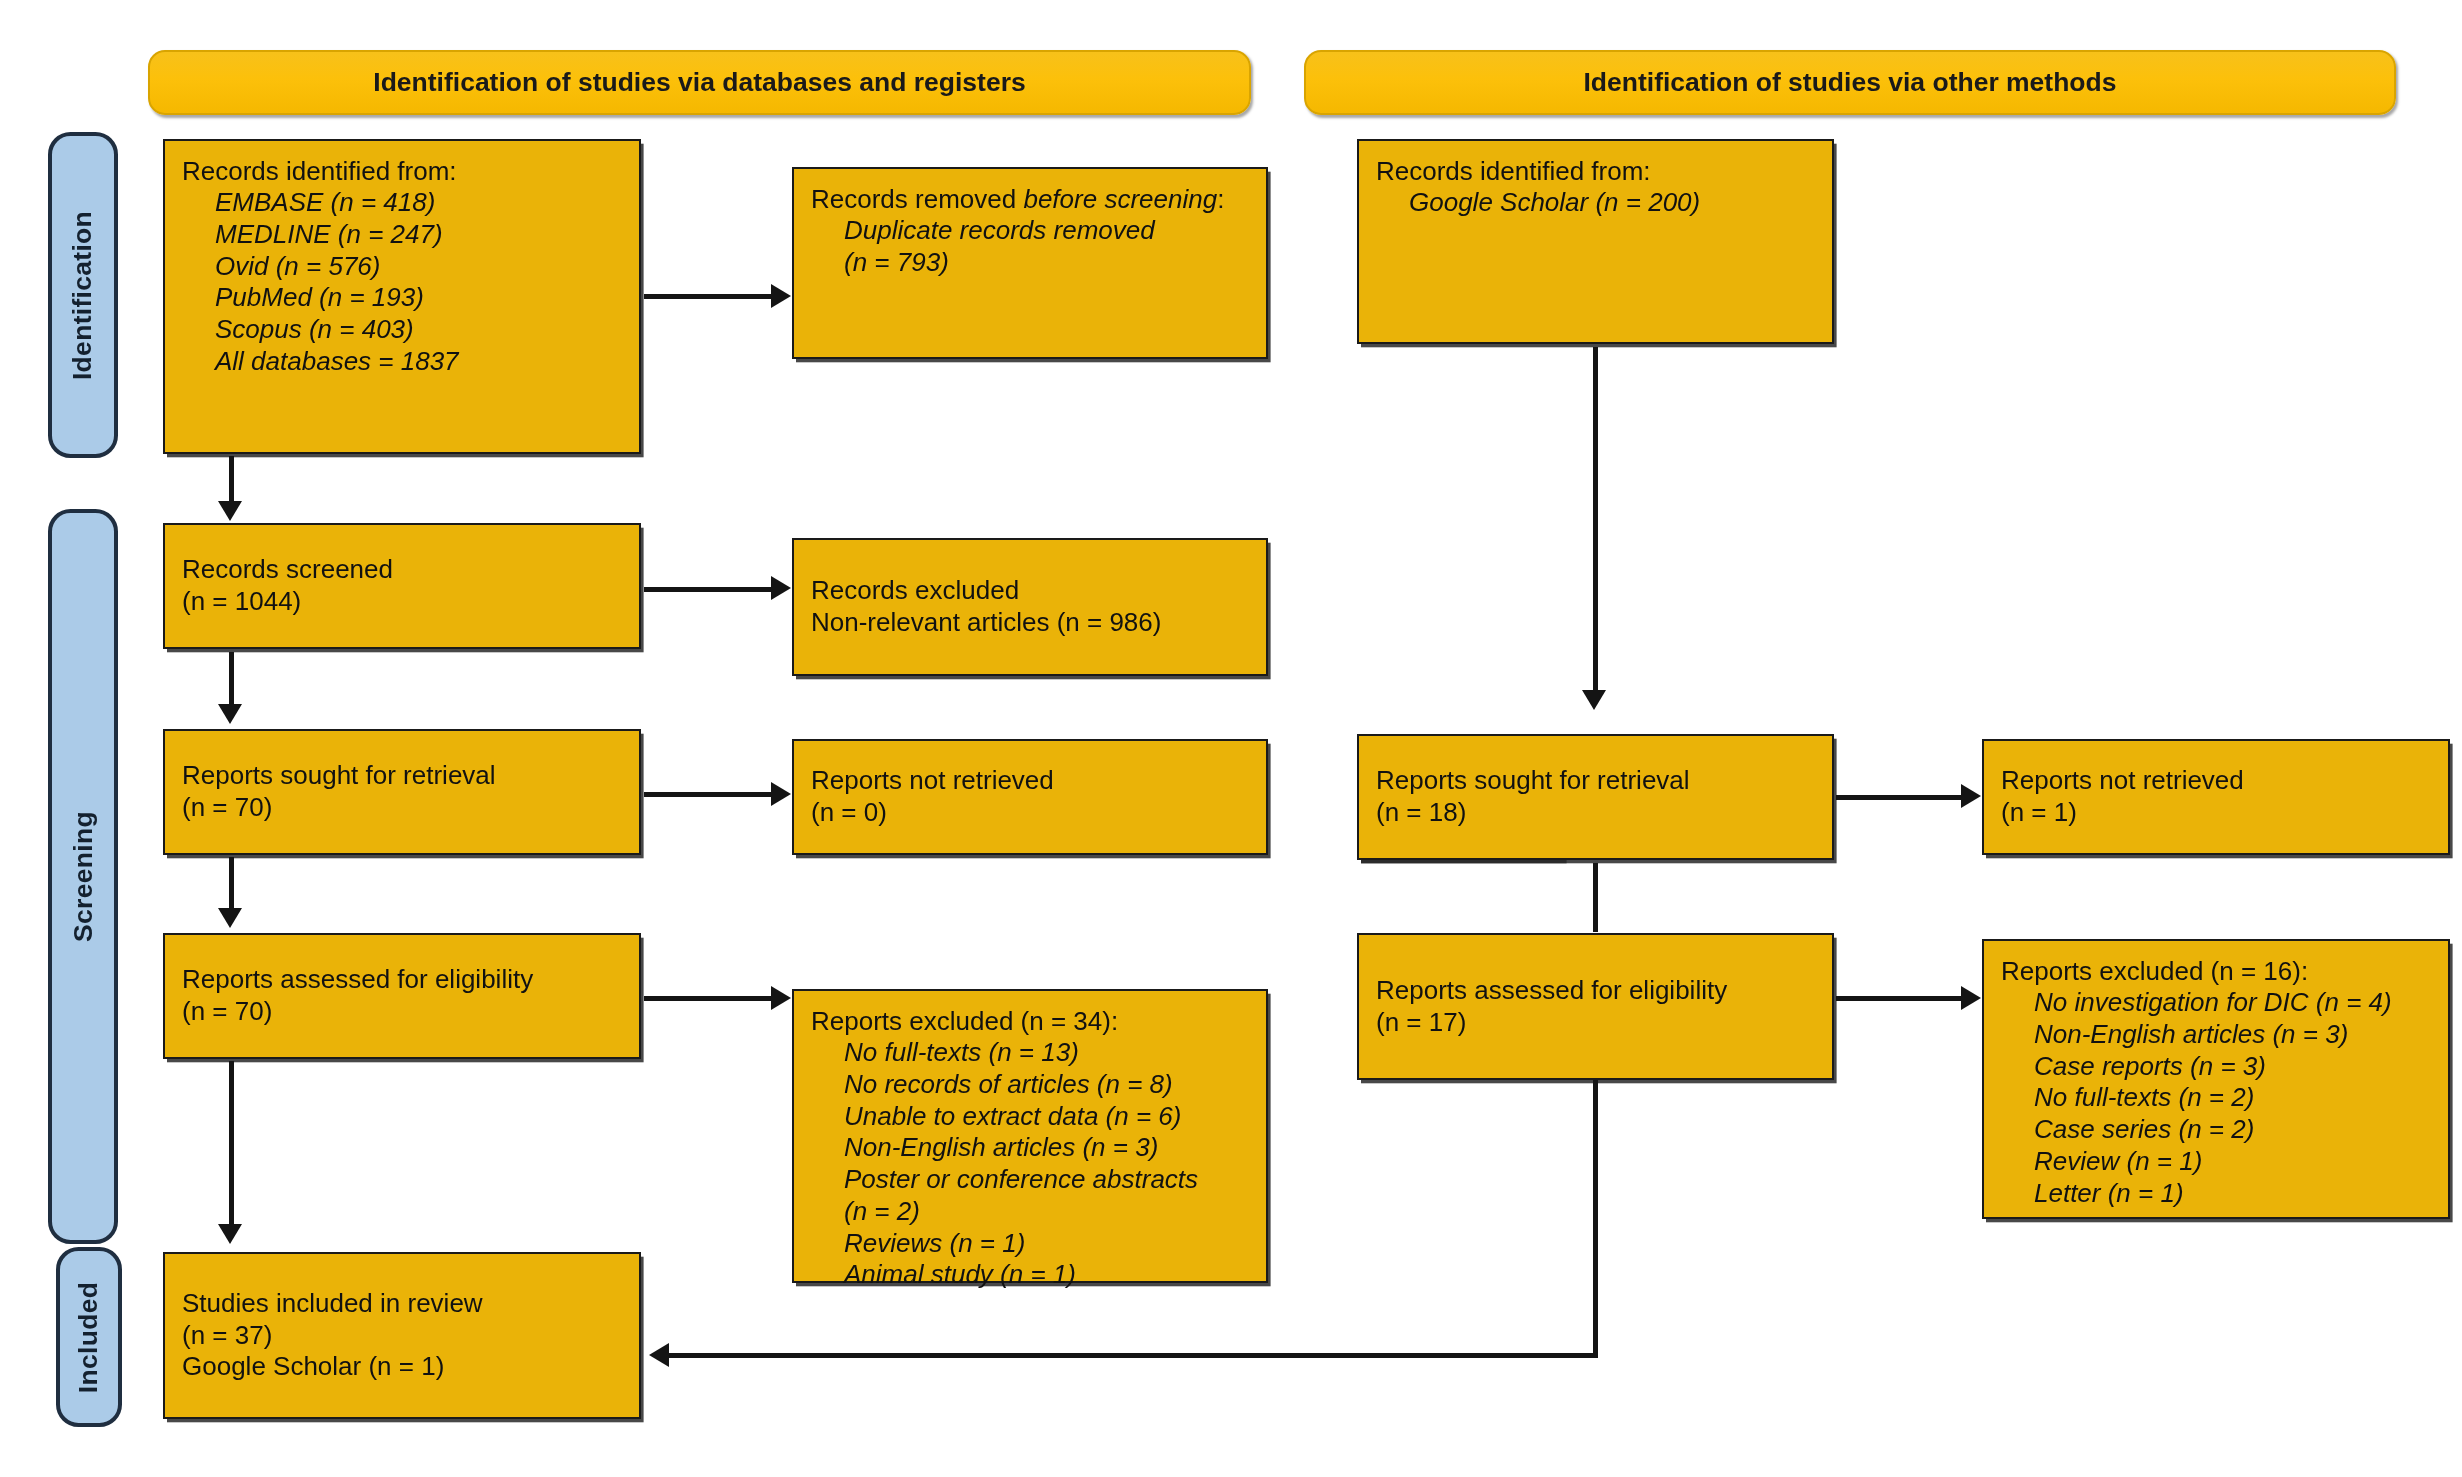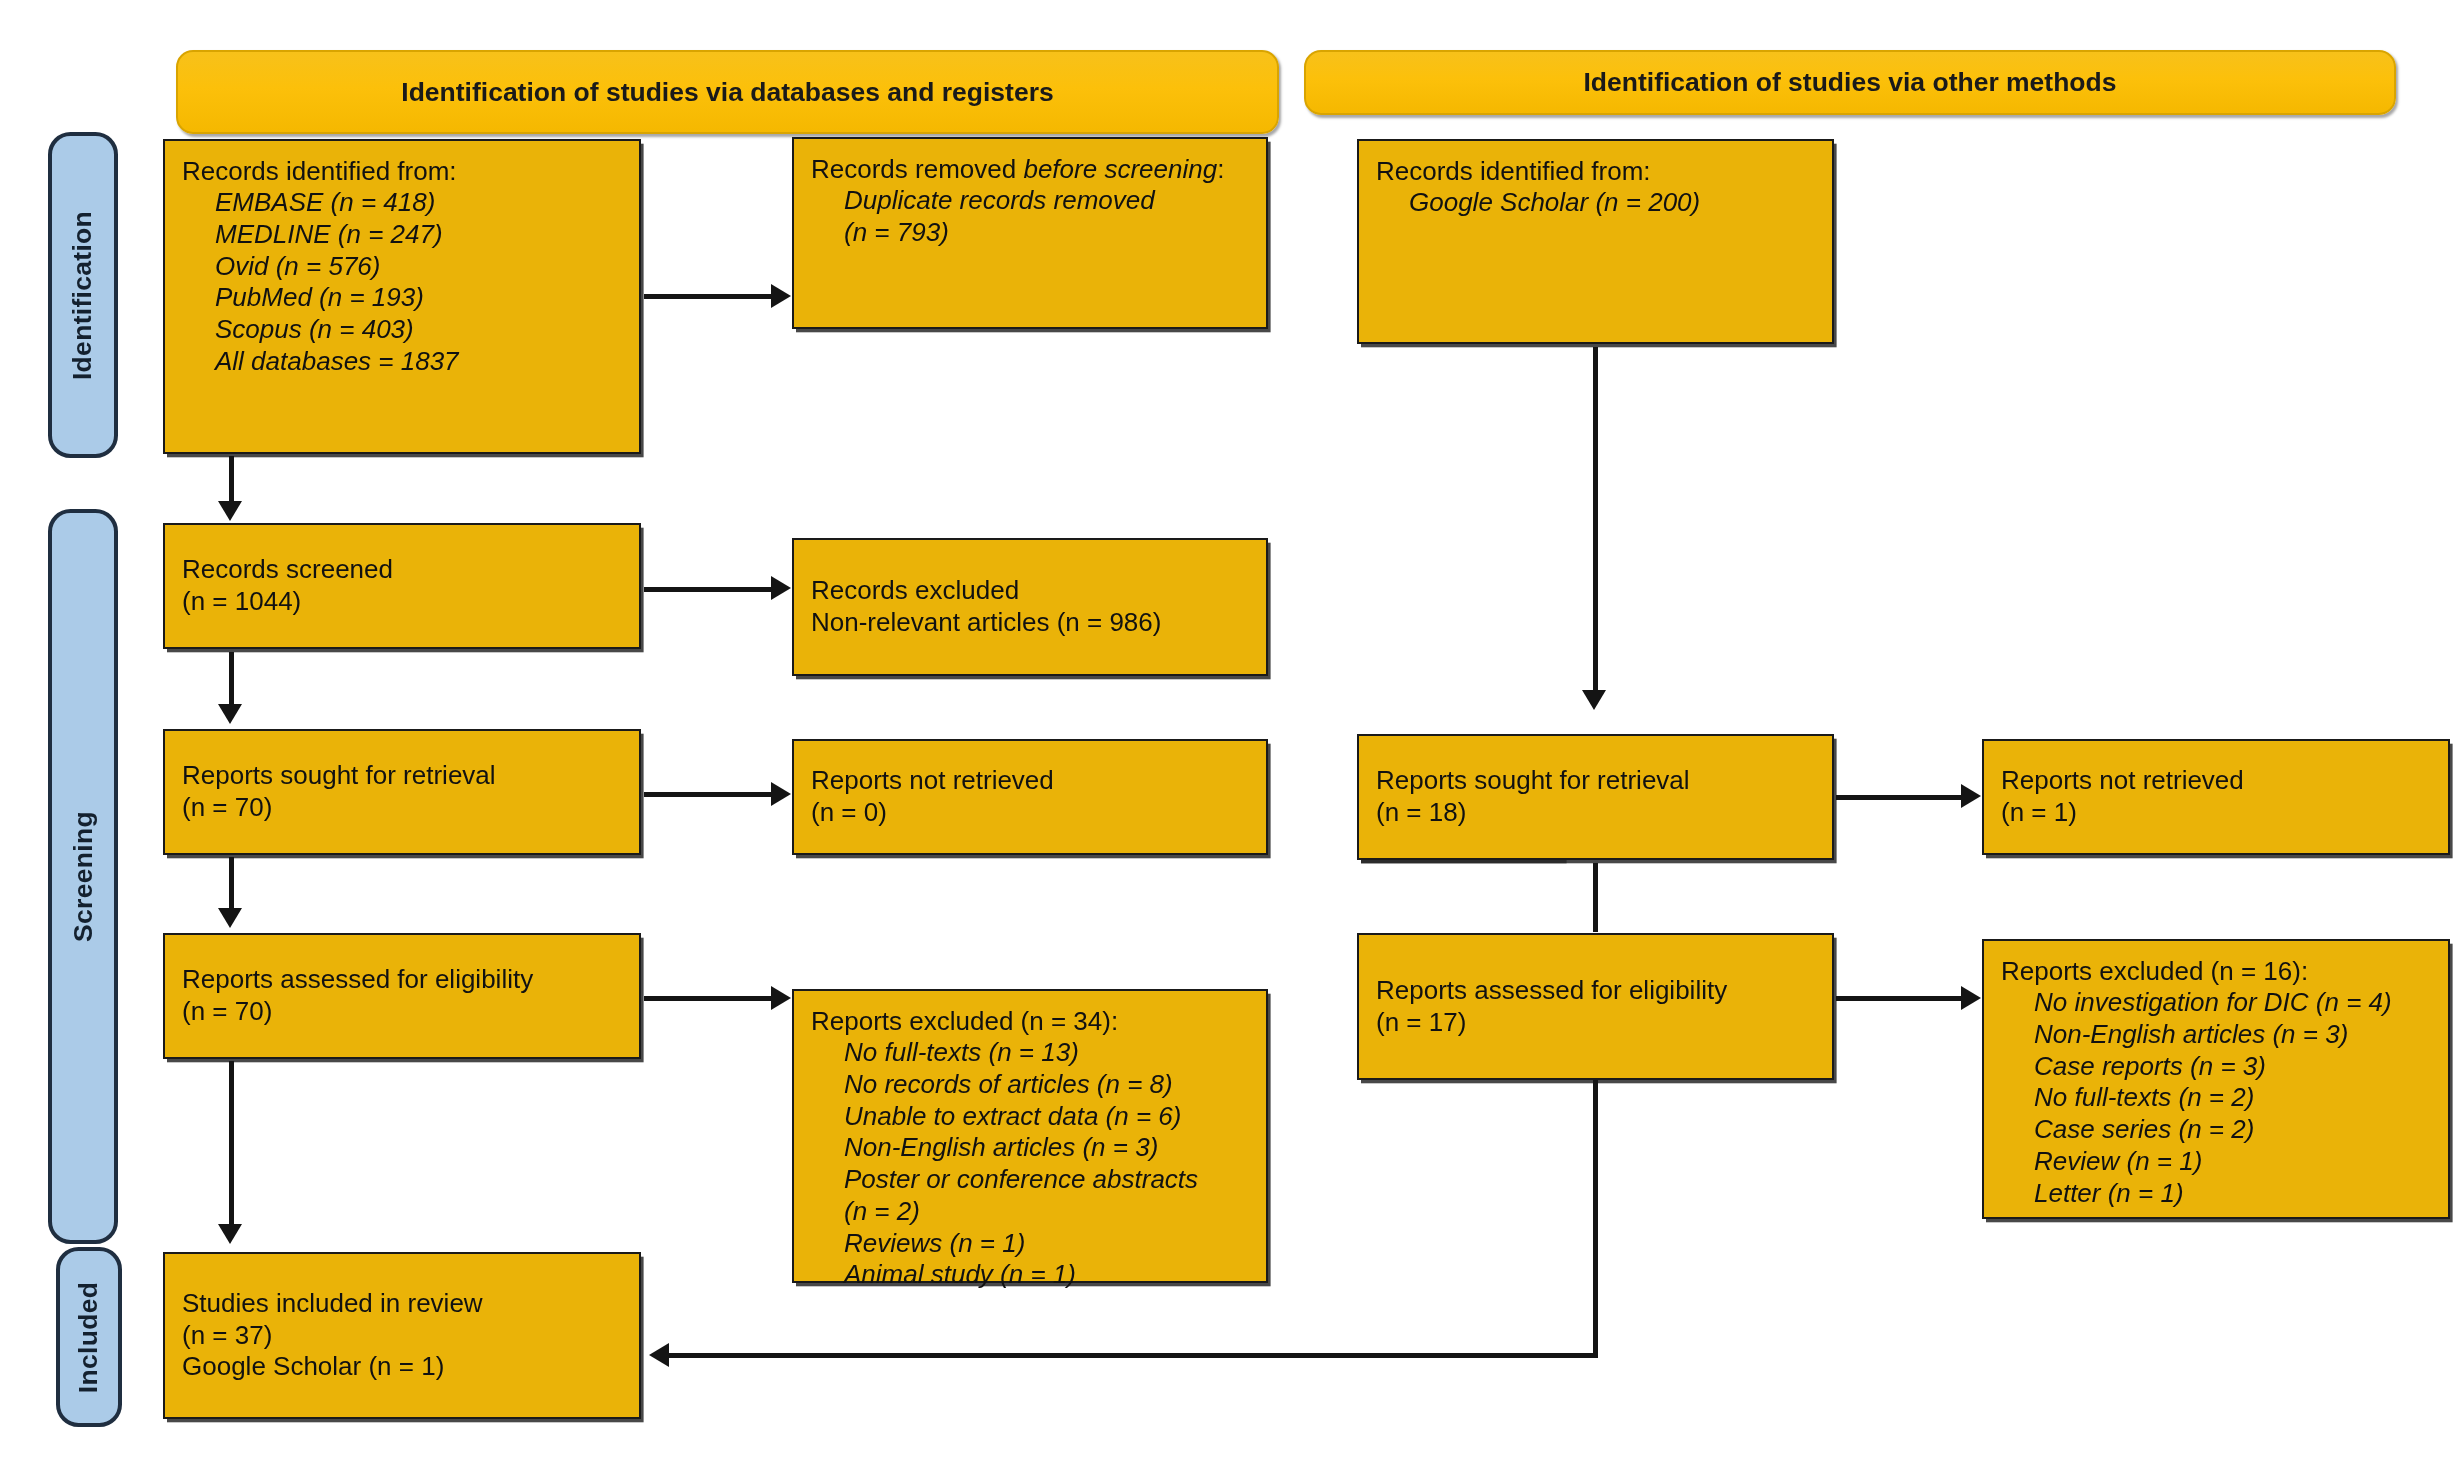--- a/index.html
+++ b/index.html
@@ -109,41 +109,41 @@
   </div>
 
   <div class="phase" style="left:48px; top:509px; width:70px; height:735px;">
     <span class="plabel">Screening</span>
   </div>
 
   <div class="phase" style="left:56px; top:1247px; width:66px; height:180px;">
     <span class="plabel">Included</span>
   </div>
 
-  <div class="hdr" style="left:176px; top:50px; width:1103px; height:84px;">
+  <div class="hdr" style="left:148px; top:50px; width:1103px; height:65px;">
     <span class="htext">Identification of studies via databases and registers</span>
   </div>
 
   <div class="hdr" style="left:1304px; top:50px; width:1092px; height:65px;">
     <span class="htext">Identification of studies via other methods</span>
   </div>
 
   <div class="box top" style="left:163px; top:139px; width:478px; height:315px;">
     <div class="btxt">
       <span>Records identified from:</span>
       <span class="ind">EMBASE (n = 418)</span>
       <span class="ind">MEDLINE (n = 247)</span>
       <span class="ind">Ovid (n = 576)</span>
       <span class="ind">PubMed (n = 193)</span>
       <span class="ind">Scopus (n = 403)</span>
       <span class="ind">All databases = 1837</span>
     </div>
   </div>
 
-  <div class="box top" style="left:792px; top:137px; width:476px; height:192px;">
+  <div class="box top" style="left:792px; top:167px; width:476px; height:192px;">
     <div class="btxt">
       <span><span>Records removed </span><span class="it">before</span></span>
       <span><span class="it">screening</span><span>:</span></span>
       <span class="ind">Duplicate records removed</span>
       <span class="ind">(n = 793)</span>
     </div>
   </div>
 
   <div class="box" style="left:163px; top:523px; width:478px; height:126px;">
     <div class="btxt">

